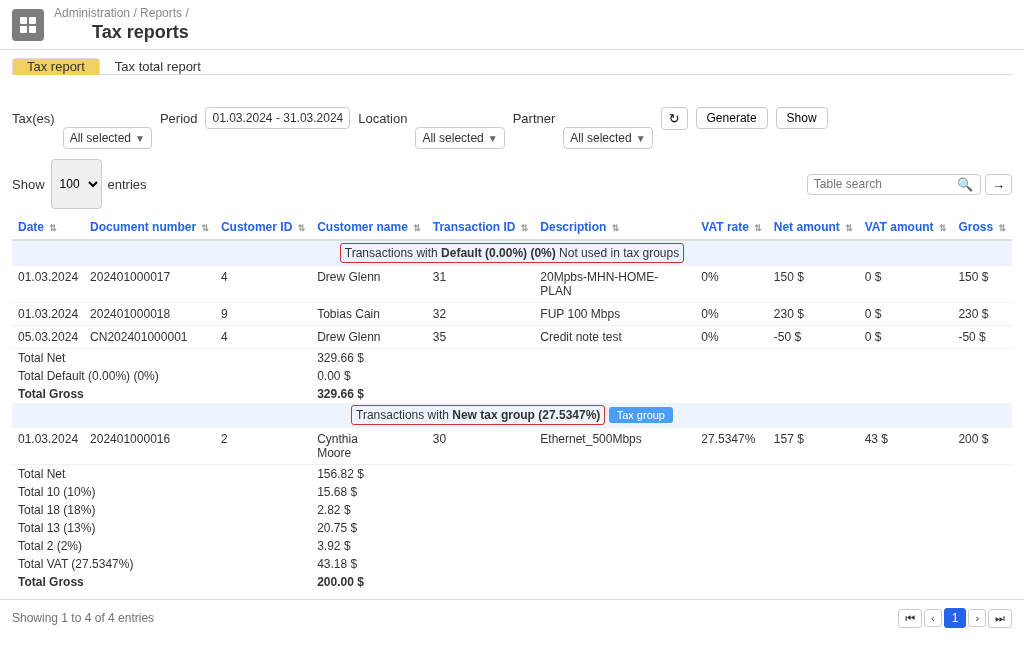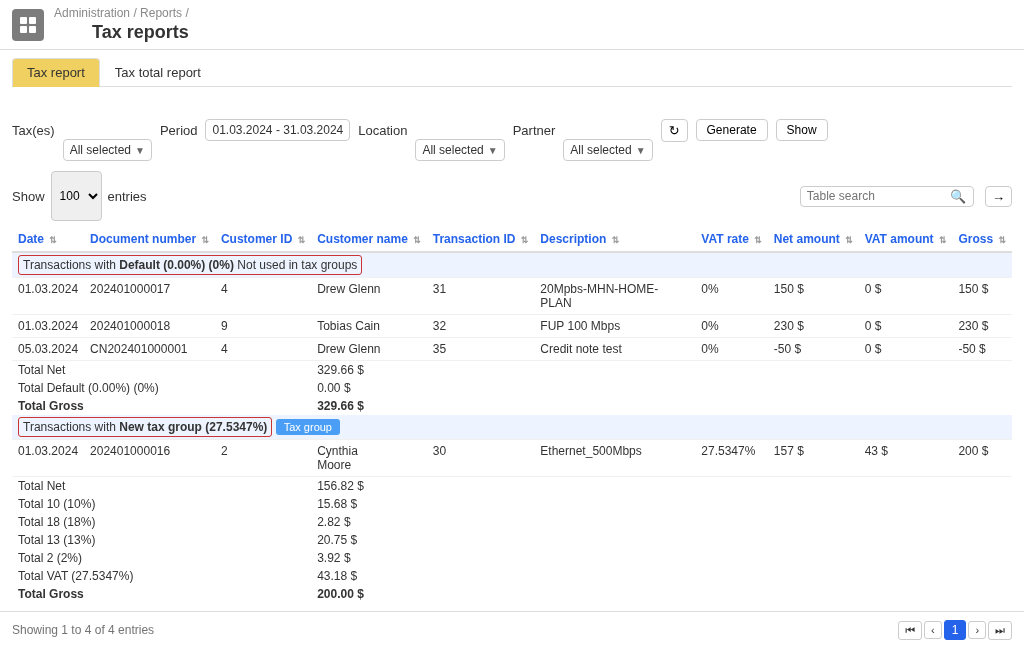--- a/index.html
+++ b/index.html
@@ -12,21 +12,21 @@
     .breadcrumb { font-size: 12px; color: #888; }
     .breadcrumb a { color: #888; text-decoration: none; }
     .page-title { font-size: 18px; font-weight: bold; color: #333; margin-top: 2px; }
     .header-left { display: flex; flex-direction: column; }
 
     
     .main-content { padding: 8px 12px; }
 
     
     .tabs { display: flex; gap: 0; margin-bottom: 12px; border-bottom: 1px solid #ddd; }
-    .tab { padding: 6px 14px; cursor: pointer; border: 1px solid transparent; border-bottom: none; font-size: 13px; background: #fff; color: #333; border-radius: 4px 4px 0 0; }
+    .tab { padding: 0 14px; cursor: pointer; border: 1px solid transparent; border-bottom: none; font-size: 13px; background: #fff; color: #333; border-radius: 4px 4px 0 0; }
     .tab.active { background: #f0d060; border-color: #ddd; border-bottom-color: #fff; font-weight: normal; margin-bottom: -1px; }
 
     
     .filter-bar { display: flex; align-items: center; gap: 8px; margin-bottom: 10px; flex-wrap: wrap; }
     .filter-label { font-size: 13px; color: #333; }
     .filter-select { display: flex; align-items: center; border: 1px solid #ccc; border-radius: 4px; padding: 3px 6px; background: #fff; cursor: pointer; font-size: 12px; gap: 4px; margin-top: 40px; }
     .filter-select .chevron { font-size: 10px; color: #666; }
     .period-input { border: 1px solid #ccc; border-radius: 4px; padding: 3px 6px; font-size: 12px; background: #fff; }
     .filter-btn { border: 1px solid #ccc; border-radius: 4px; padding: 3px 7px; background: #fff; cursor: pointer; font-size: 13px; }
     .generate-btn { border: 1px solid #ccc; border-radius: 4px; padding: 3px 10px; background: #fff; cursor: pointer; font-size: 12px; }
@@ -45,21 +45,21 @@
     
     .table-wrapper { overflow-y: auto; max-height: 460px; }
     table { width: 100%; border-collapse: collapse; font-size: 12px; }
     thead th { border-bottom: 2px solid #ddd; padding: 5px 6px; text-align: left; font-weight: bold; color: #333; white-space: nowrap; cursor: pointer; }
     thead th.sortable { color: #2563eb; }
     thead th .sort-arrows { font-size: 9px; color: #999; margin-left: 2px; }
     tbody td { padding: 4px 6px; border-bottom: 1px solid #f0f0f0; vertical-align: top; }
 
     
     .group-header { background: #edf3ff; }
-    .group-header td { padding: 5px 6px; }
+    .group-header td { padding: 5px 6px; text-align: center; }
     .group-border { border: 1.5px solid #cc3333; border-radius: 3px; padding: 2px 4px; display: inline; }
     .tax-group-badge { background: #4a9ef5; color: white; border-radius: 3px; padding: 2px 8px; font-size: 11px; cursor: pointer; }
 
     
     .total-row td { padding: 2px 6px; font-size: 12px; border-bottom: none; }
     .total-row.bold td { font-weight: bold; }
     .total-row td:first-child { white-space: nowrap; }
 
     
     .pagination-bar { display: flex; align-items: center; justify-content: space-between; padding: 8px 12px; border-top: 1px solid #ddd; background: #fff; }
@@ -125,21 +125,21 @@
   <div class="entries-row">
     <div class="entries-left">
       <span class="entries-label">Show</span>
       <select class="entries-select">
         <option>100</option>
         <option>25</option>
         <option>50</option>
       </select>
       <span class="entries-label">entries</span>
     </div>
-    <div style="display:flex;align-items:center;gap:7px;">
+    <div style="display:flex;align-items:center;gap:0;">
       <div class="search-box">
         <input class="search-input" type="text" placeholder="Table search" style="">
         <span class="search-icon">🔍</span>
       </div>
       <button class="export-btn">→</button>
     </div>
   </div>
 
   <div class="table-wrapper">
     <table>

